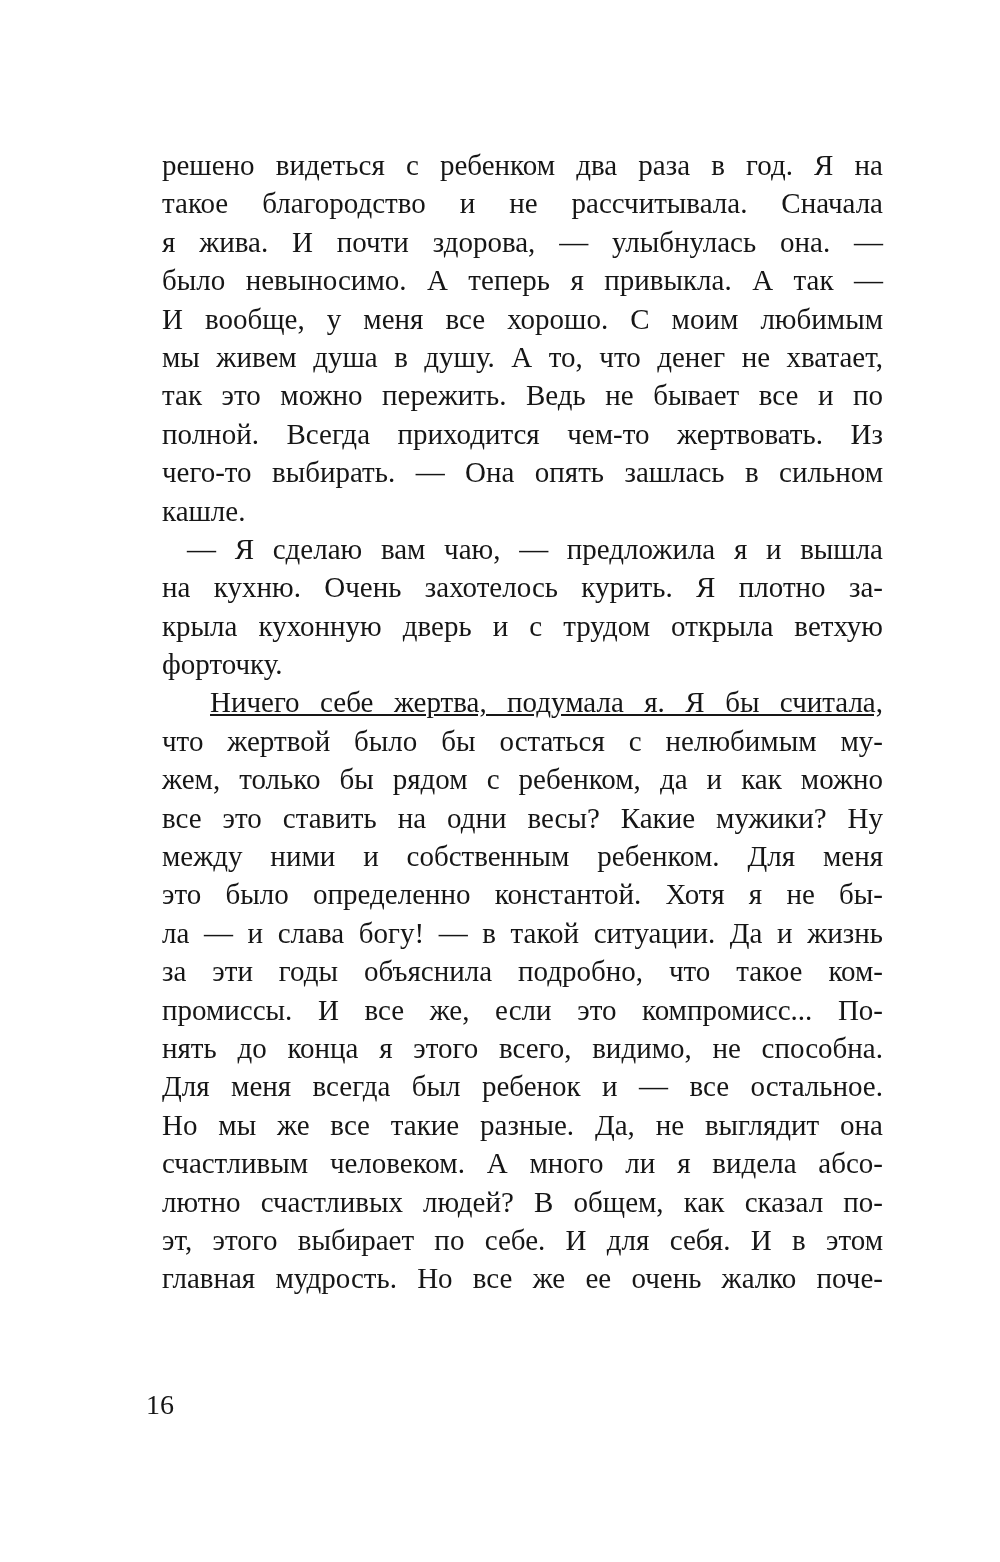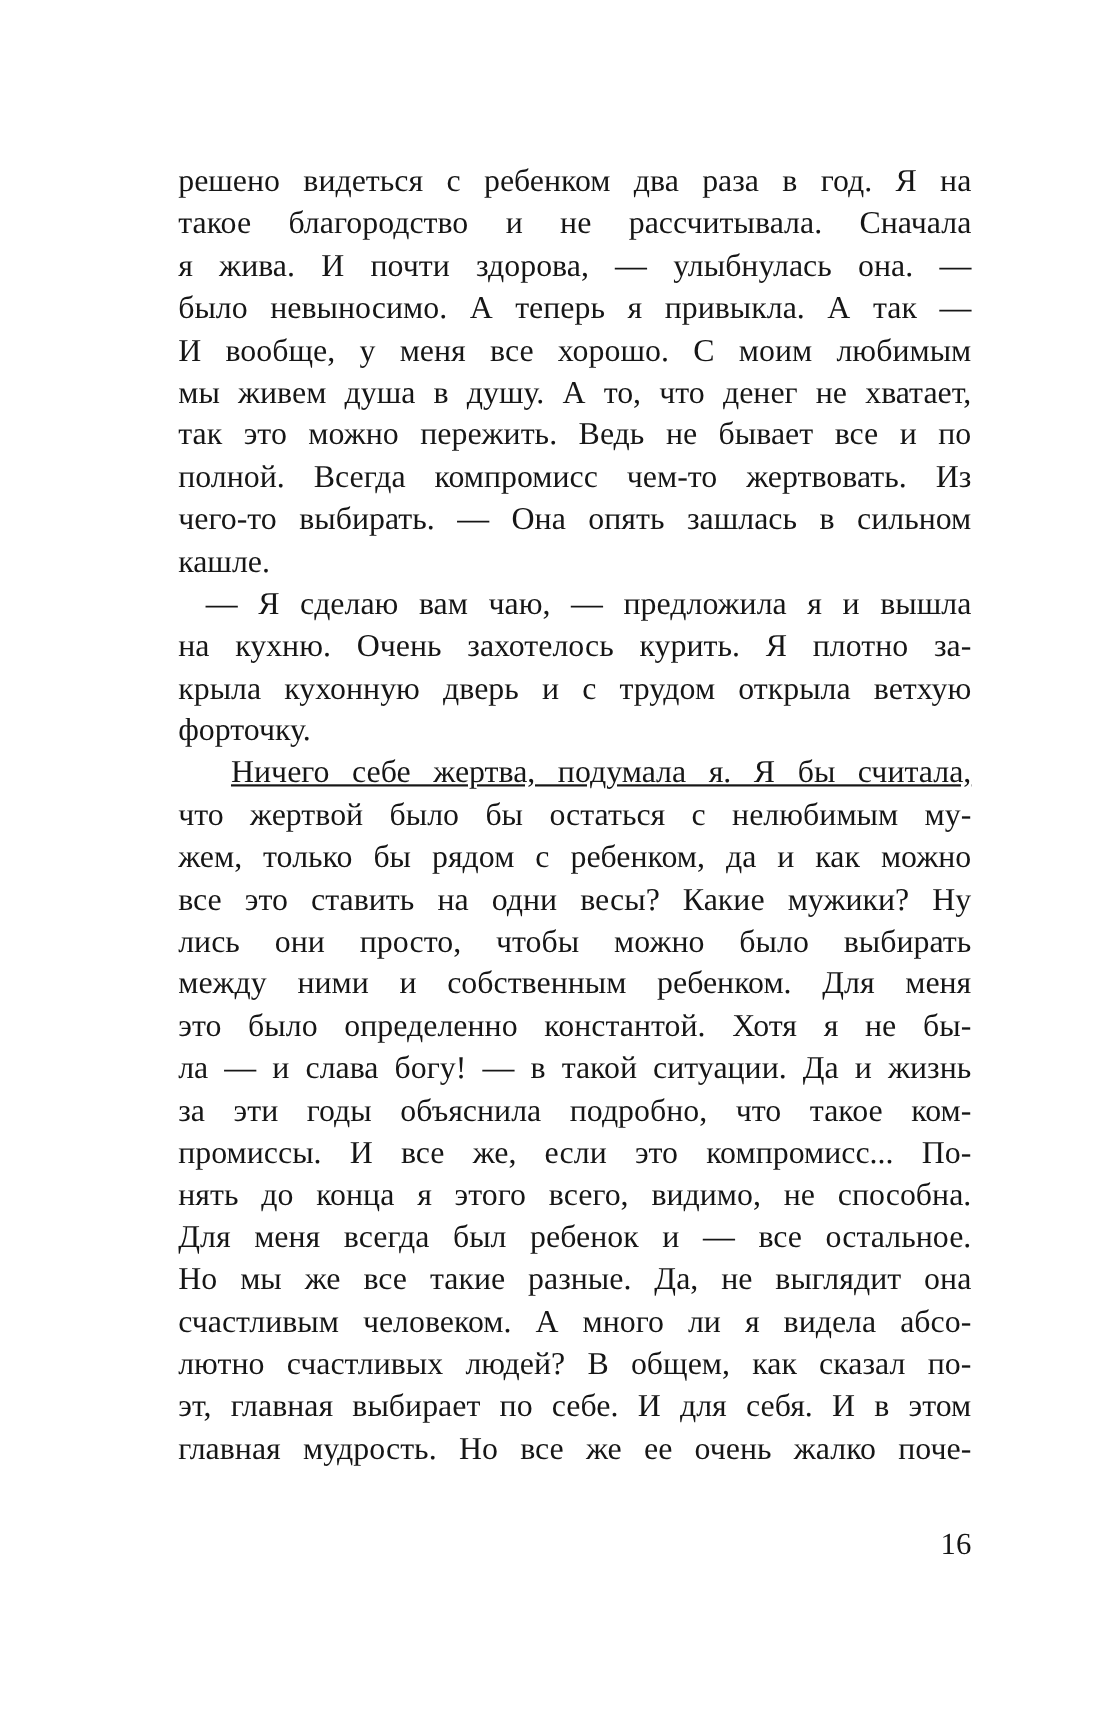--- a/index.html
+++ b/index.html
@@ -34,59 +34,58 @@
     height: 38.4px;
     white-space: normal;
     text-align: justify;
     text-align-last: justify;
   }
   .line.endline {
     text-align-last: left;
   }
   .page-number {
     position: absolute;
-    left: 162px;
+    left: 146px;
     top: 1386px;
     width: 721px;
-    text-align: right;
+    text-align: left;
     font-size: 28px;
     line-height: 38px;
   }
 </style>
 </head>
 <body>
 
 <div class="page">
   <div class="text-block">
       <div class="line">решено видеться с ребенком два раза в год. Я на</div>
       <div class="line">такое благородство и не рассчитывала. Сначала</div>
       <div class="line">я жива. И почти здорова, — улыбнулась она. —</div>
       <div class="line">было невыносимо. А теперь я привыкла. А так —</div>
       <div class="line">И вообще, у меня все хорошо. С моим любимым</div>
       <div class="line">мы живем душа в душу. А то, что денег не хватает,</div>
       <div class="line">так это можно пережить. Ведь не бывает все и по</div>
-      <div class="line">полной. Всегда компромисс чем-то жертвовать. Из</div>
+      <div class="line">полной. Всегда приходится чем-то жертвовать. Из</div>
       <div class="line">чего-то выбирать. — Она опять зашлась в сильном</div>
       <div class="line endline">кашле.</div>
       <div class="line" style="text-indent: 25px;">— Я сделаю вам чаю, — предложила я и вышла</div>
       <div class="line">на кухню. Очень захотелось курить. Я плотно за-</div>
       <div class="line">крыла кухонную дверь и с трудом открыла ветхую</div>
       <div class="line endline">форточку.</div>
       <div class="line" style="text-indent: 48px; text-decoration: underline;">Ничего себе жертва, подумала я. Я бы считала,</div>
       <div class="line">что жертвой было бы остаться с нелюбимым му-</div>
       <div class="line">жем, только бы рядом с ребенком, да и как можно</div>
       <div class="line">все это ставить на одни весы? Какие мужики? Ну</div>
-      <div class="line">лись они просто, чтобы можно было выбирать</div>
       <div class="line">между ними и собственным ребенком. Для меня</div>
       <div class="line">это было определенно константой. Хотя я не бы-</div>
       <div class="line">ла — и слава богу! — в такой ситуации. Да и жизнь</div>
       <div class="line">за эти годы объяснила подробно, что такое ком-</div>
       <div class="line">промиссы. И все же, если это компромисс... По-</div>
       <div class="line">нять до конца я этого всего, видимо, не способна.</div>
       <div class="line">Для меня всегда был ребенок и — все остальное.</div>
       <div class="line">Но мы же все такие разные. Да, не выглядит она</div>
       <div class="line">счастливым человеком. А много ли я видела абсо-</div>
       <div class="line">лютно счастливых людей? В общем, как сказал по-</div>
-      <div class="line">эт, главная выбирает по себе. И для себя. И в этом</div>
+      <div class="line">эт, этого выбирает по себе. И для себя. И в этом</div>
       <div class="line">главная мудрость. Но все же ее очень жалко поче-</div>
     </div>
   <div class="page-number">16</div>
 </div>
 
 </body></html>

